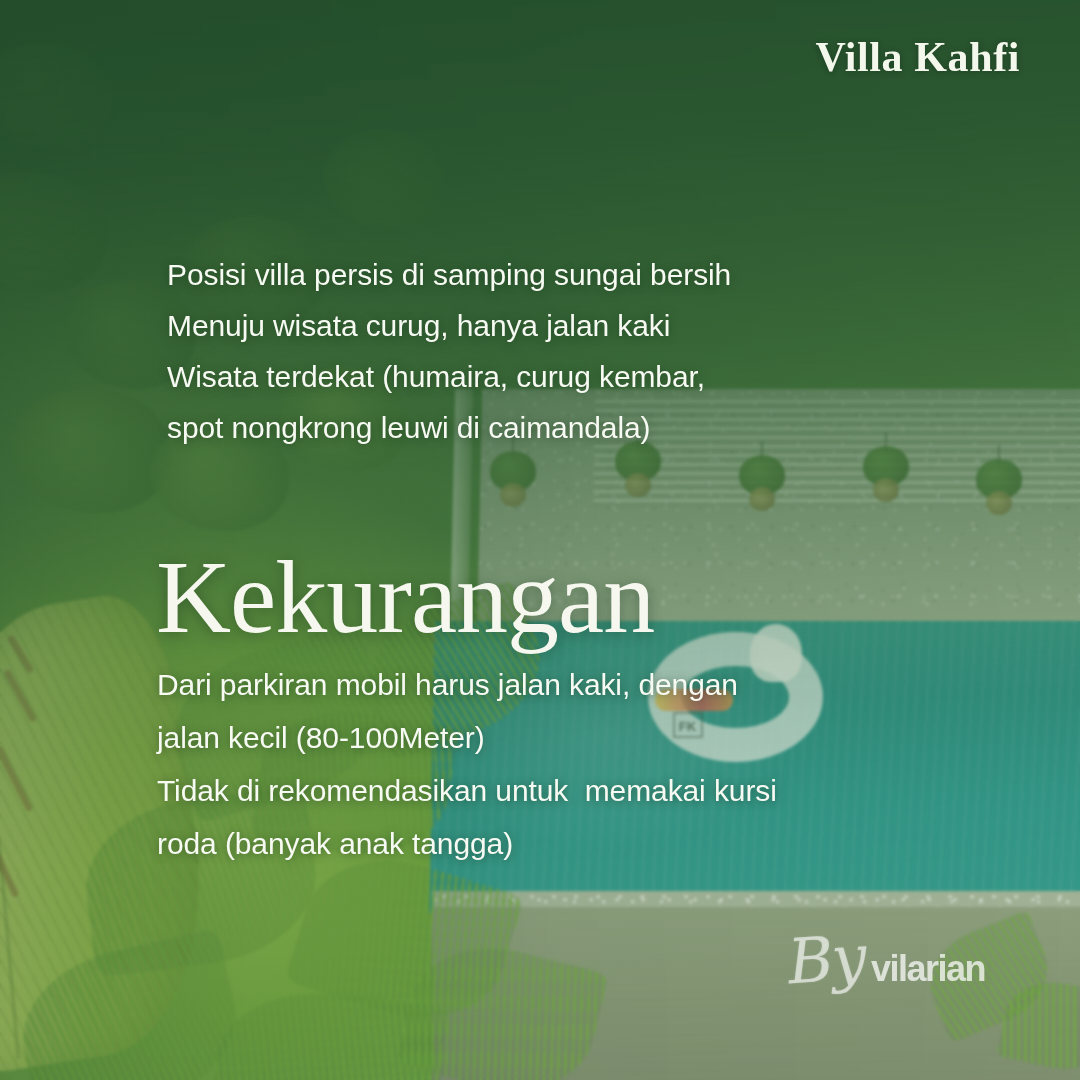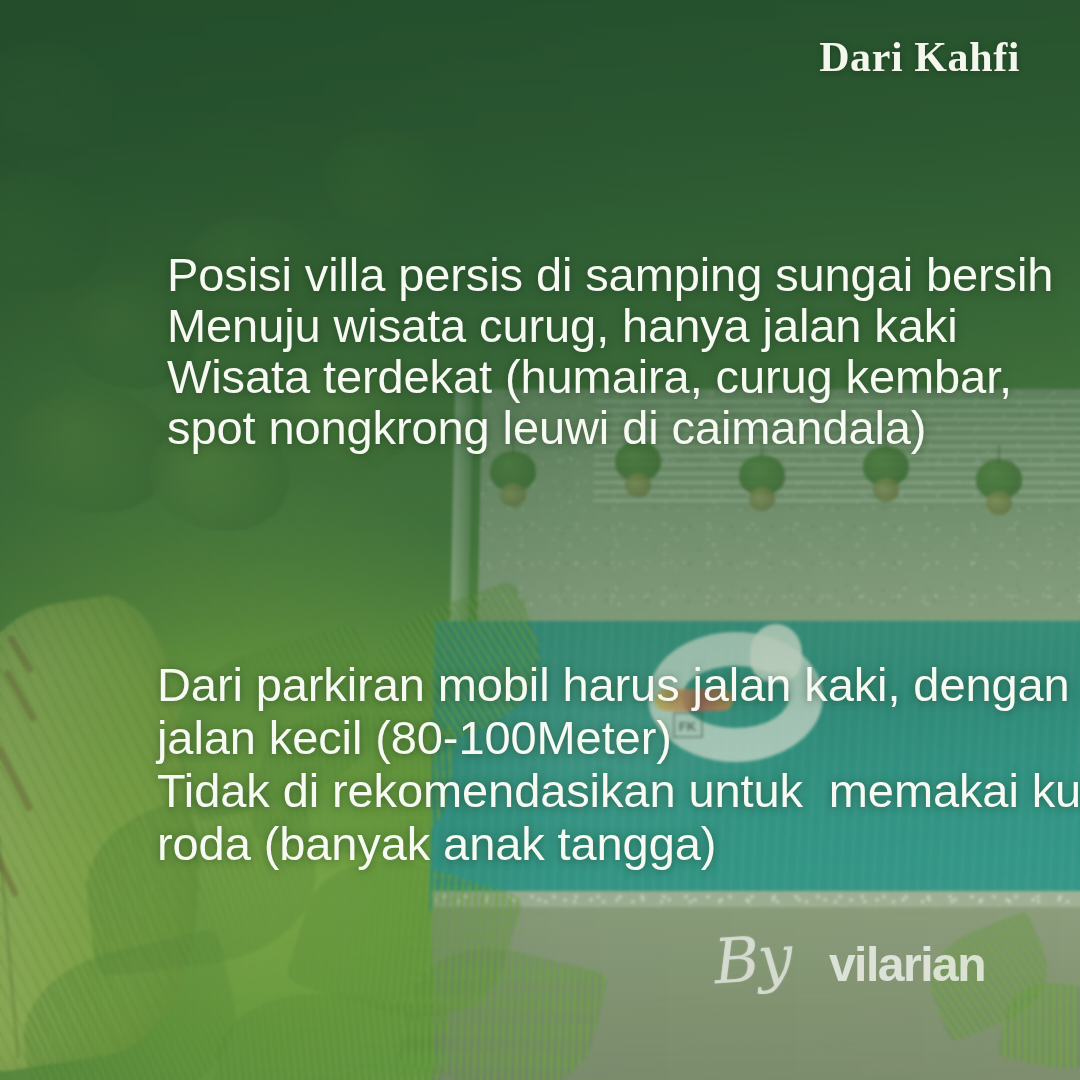--- a/index.html
+++ b/index.html
@@ -193,21 +193,21 @@
     letter-spacing:-1px;
     color:#f6f8ef;
     text-shadow:0 2px 14px rgba(18,45,22,.4);
   }
   .heading.h1 { left:163px; top:129px; }
   .heading.h2 { left:156px; top:545px; }
 
   .bodyblock {
     position:absolute;
     color:#f7faf2;
-    font-size:47px;
+    font-size:30px;
     font-weight:400;
     line-height:51px;
     letter-spacing:-.1px;
     white-space:pre;
     text-shadow:0 1px 9px rgba(20,48,24,.5);
   }
   .bodyblock.b1 { left:167px; top:249px; }
   .bodyblock.b2 { left:157px; top:658px; line-height:53px; }
 
   .watermark {
@@ -218,24 +218,23 @@
     font-family:"DejaVu Serif", serif;
     font-style:italic;
     font-size:62px;
     font-weight:400;
     color:rgba(255,255,255,.55);
     letter-spacing:-2px;
     transform:rotate(-4deg);
     text-shadow:0 0 2px rgba(255,255,255,.25);
   }
   .wm-name {
-    font-size:48px; font-weight:700;
+    font-size:36px; font-weight:700;
     letter-spacing:-1.5px;
     color:rgba(255,255,255,.72);
-    margin-left:32px;
   }
 </style>
 </head>
 <body>
 
 <div id="poster">
 
   <div class="photo">
     <div class="bg-base"></div>
 
@@ -312,27 +311,28 @@
     <div class="fern" style="left:2%;top:88%;width:215px;height:155px;transform:rotate(-13deg);"></div>
     <div class="fern" style="left:20%;top:92%;width:225px;height:150px;transform:rotate(6deg);"></div>
     <div class="fern" style="left:34%;top:56%;width:175px;height:130px;transform:rotate(-20deg);"></div>
     <div class="fern" style="left:38%;top:88%;width:185px;height:138px;transform:rotate(14deg);"></div>
 
     <div class="photo-blur"></div>
     <div class="wash"></div>
     <div class="wash2"></div>
   </div>
 
-  <div class="brand">Dari Kahfi</div>
+  <div class="brand">Villa Kahfi</div>
 
   <div class="bodyblock b1">Posisi villa persis di samping sungai bersih
 Menuju wisata curug, hanya jalan kaki
 Wisata terdekat (humaira, curug kembar,
 spot nongkrong leuwi di caimandala)</div>
 
+  <div class="heading h2">Kekurangan</div>
   <div class="bodyblock b2">Dari parkiran mobil harus jalan kaki, dengan
 jalan kecil (80-100Meter)
 Tidak di rekomendasikan untuk  memakai kursi
 roda (banyak anak tangga)</div>
 
   <div class="watermark">
     <span class="wm-by">By</span>
     <span class="wm-name">vilarian</span>
   </div>
 

